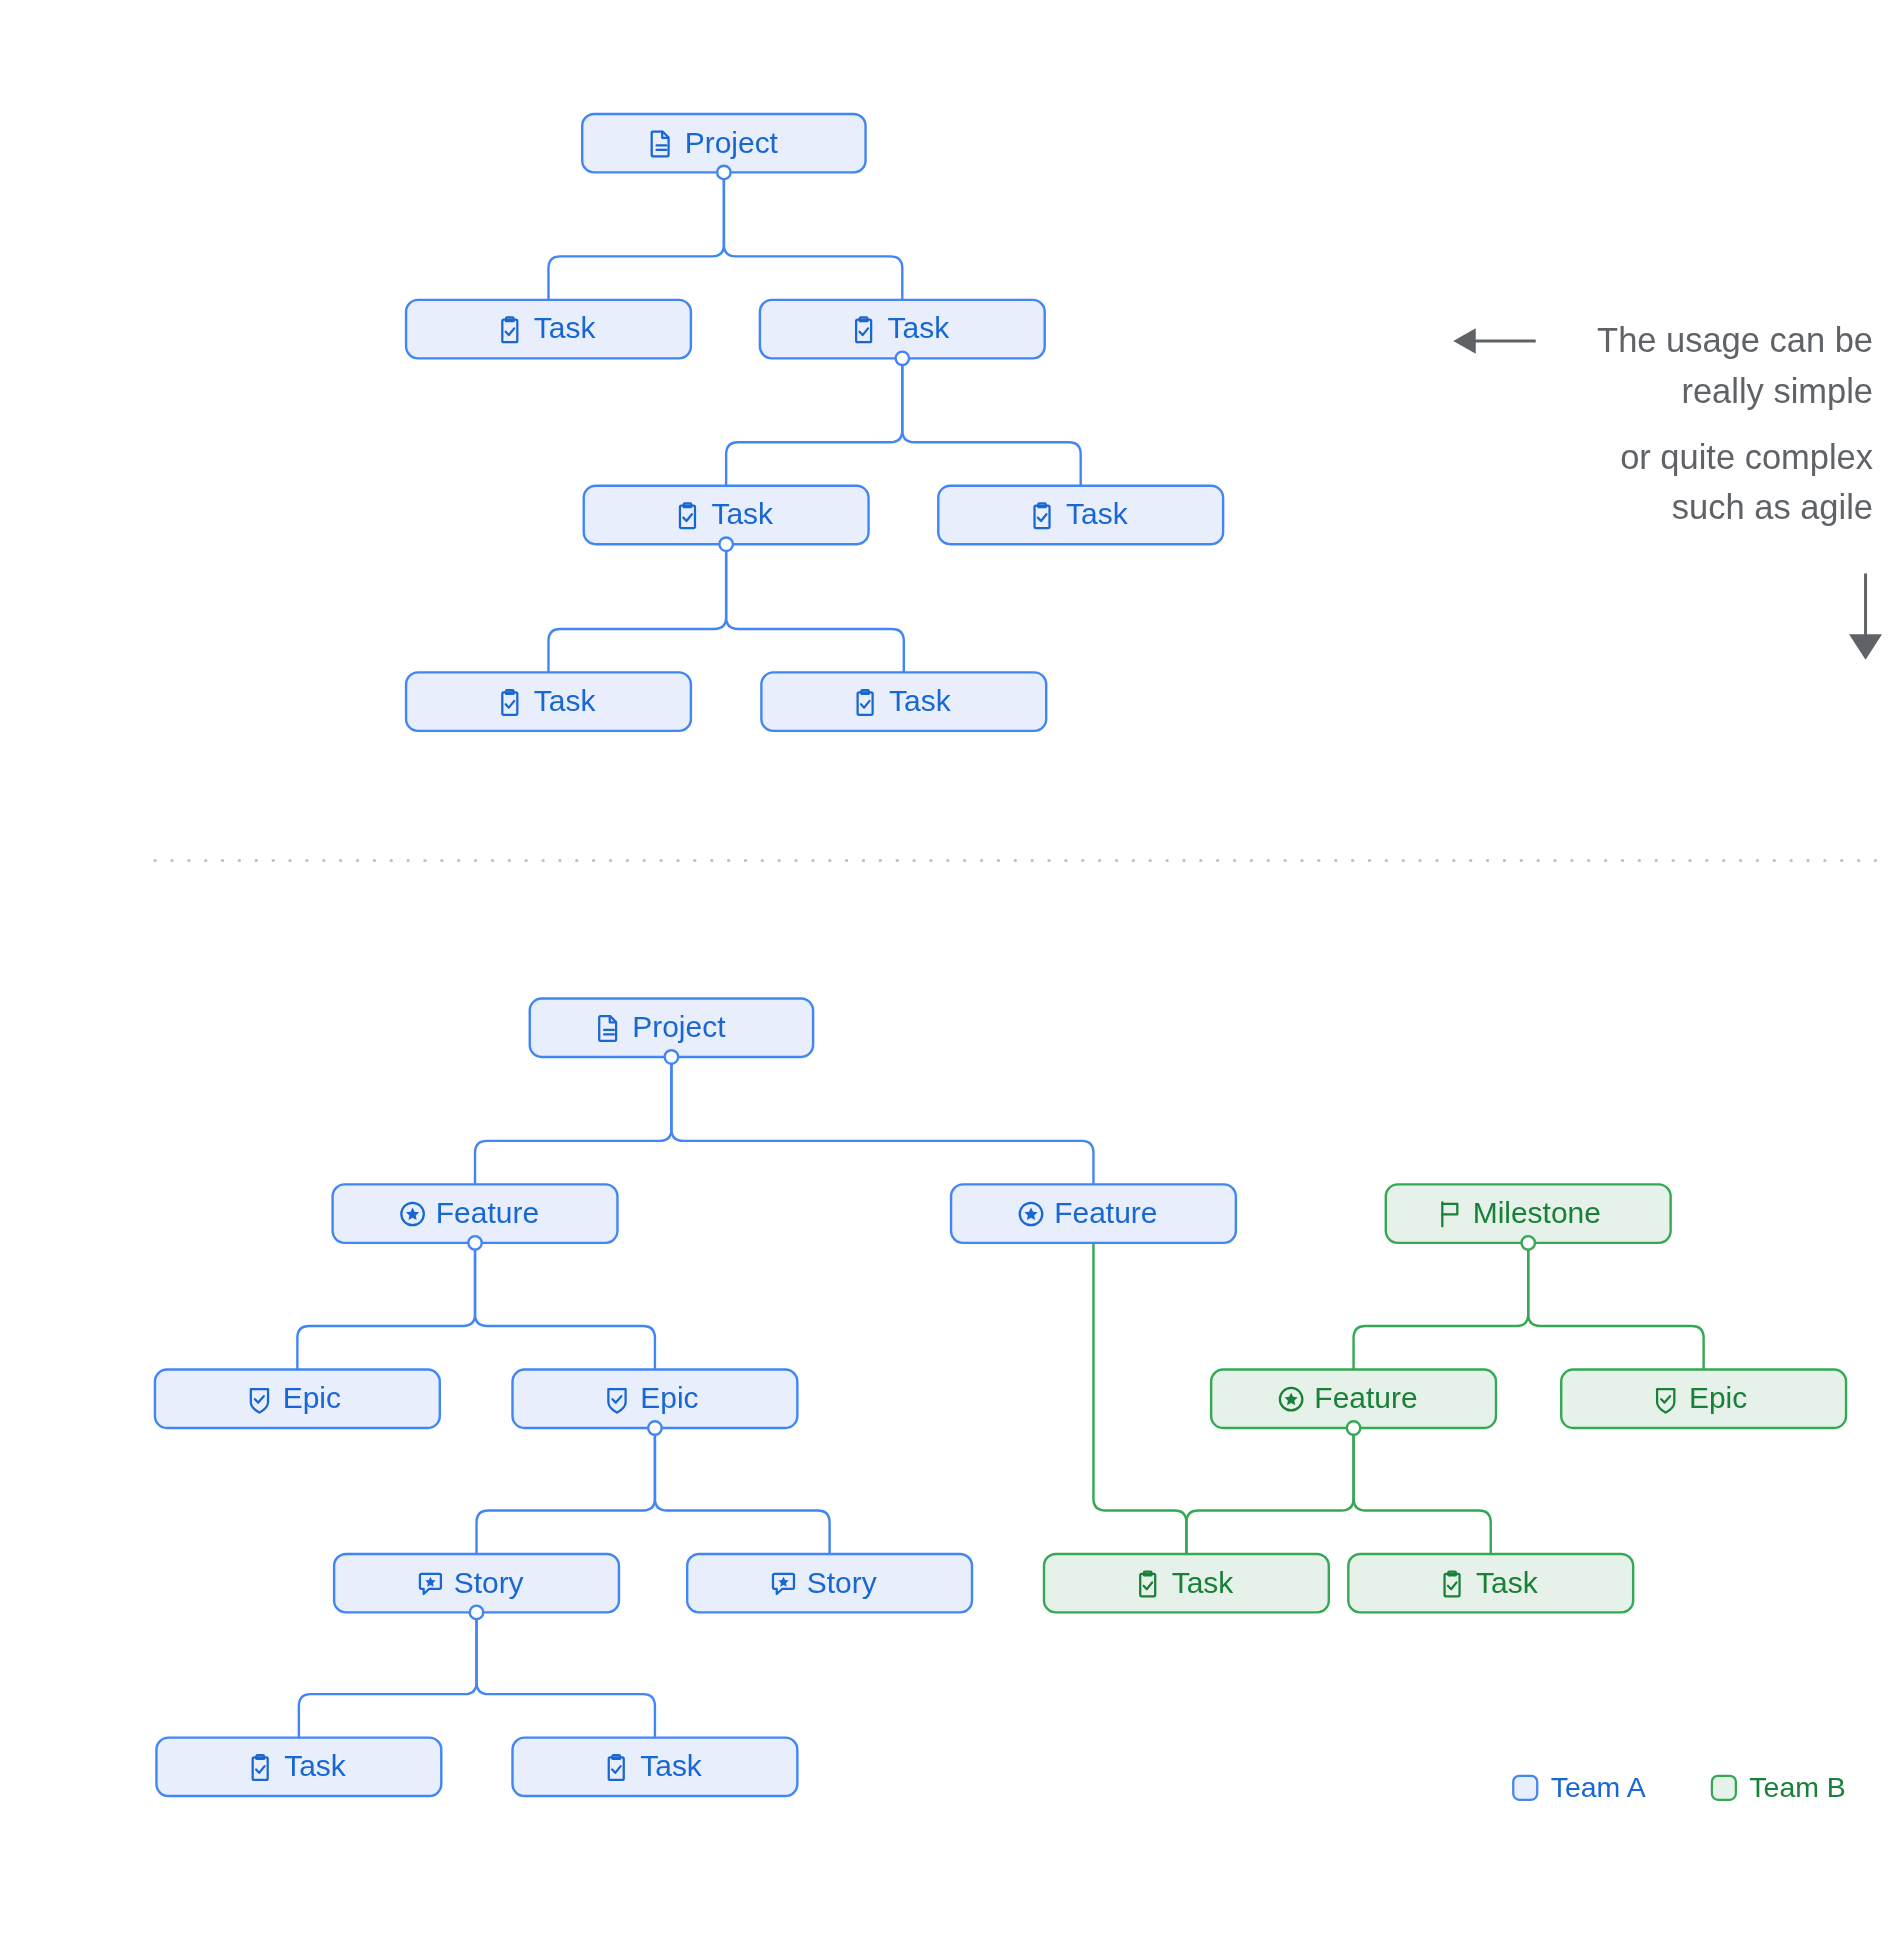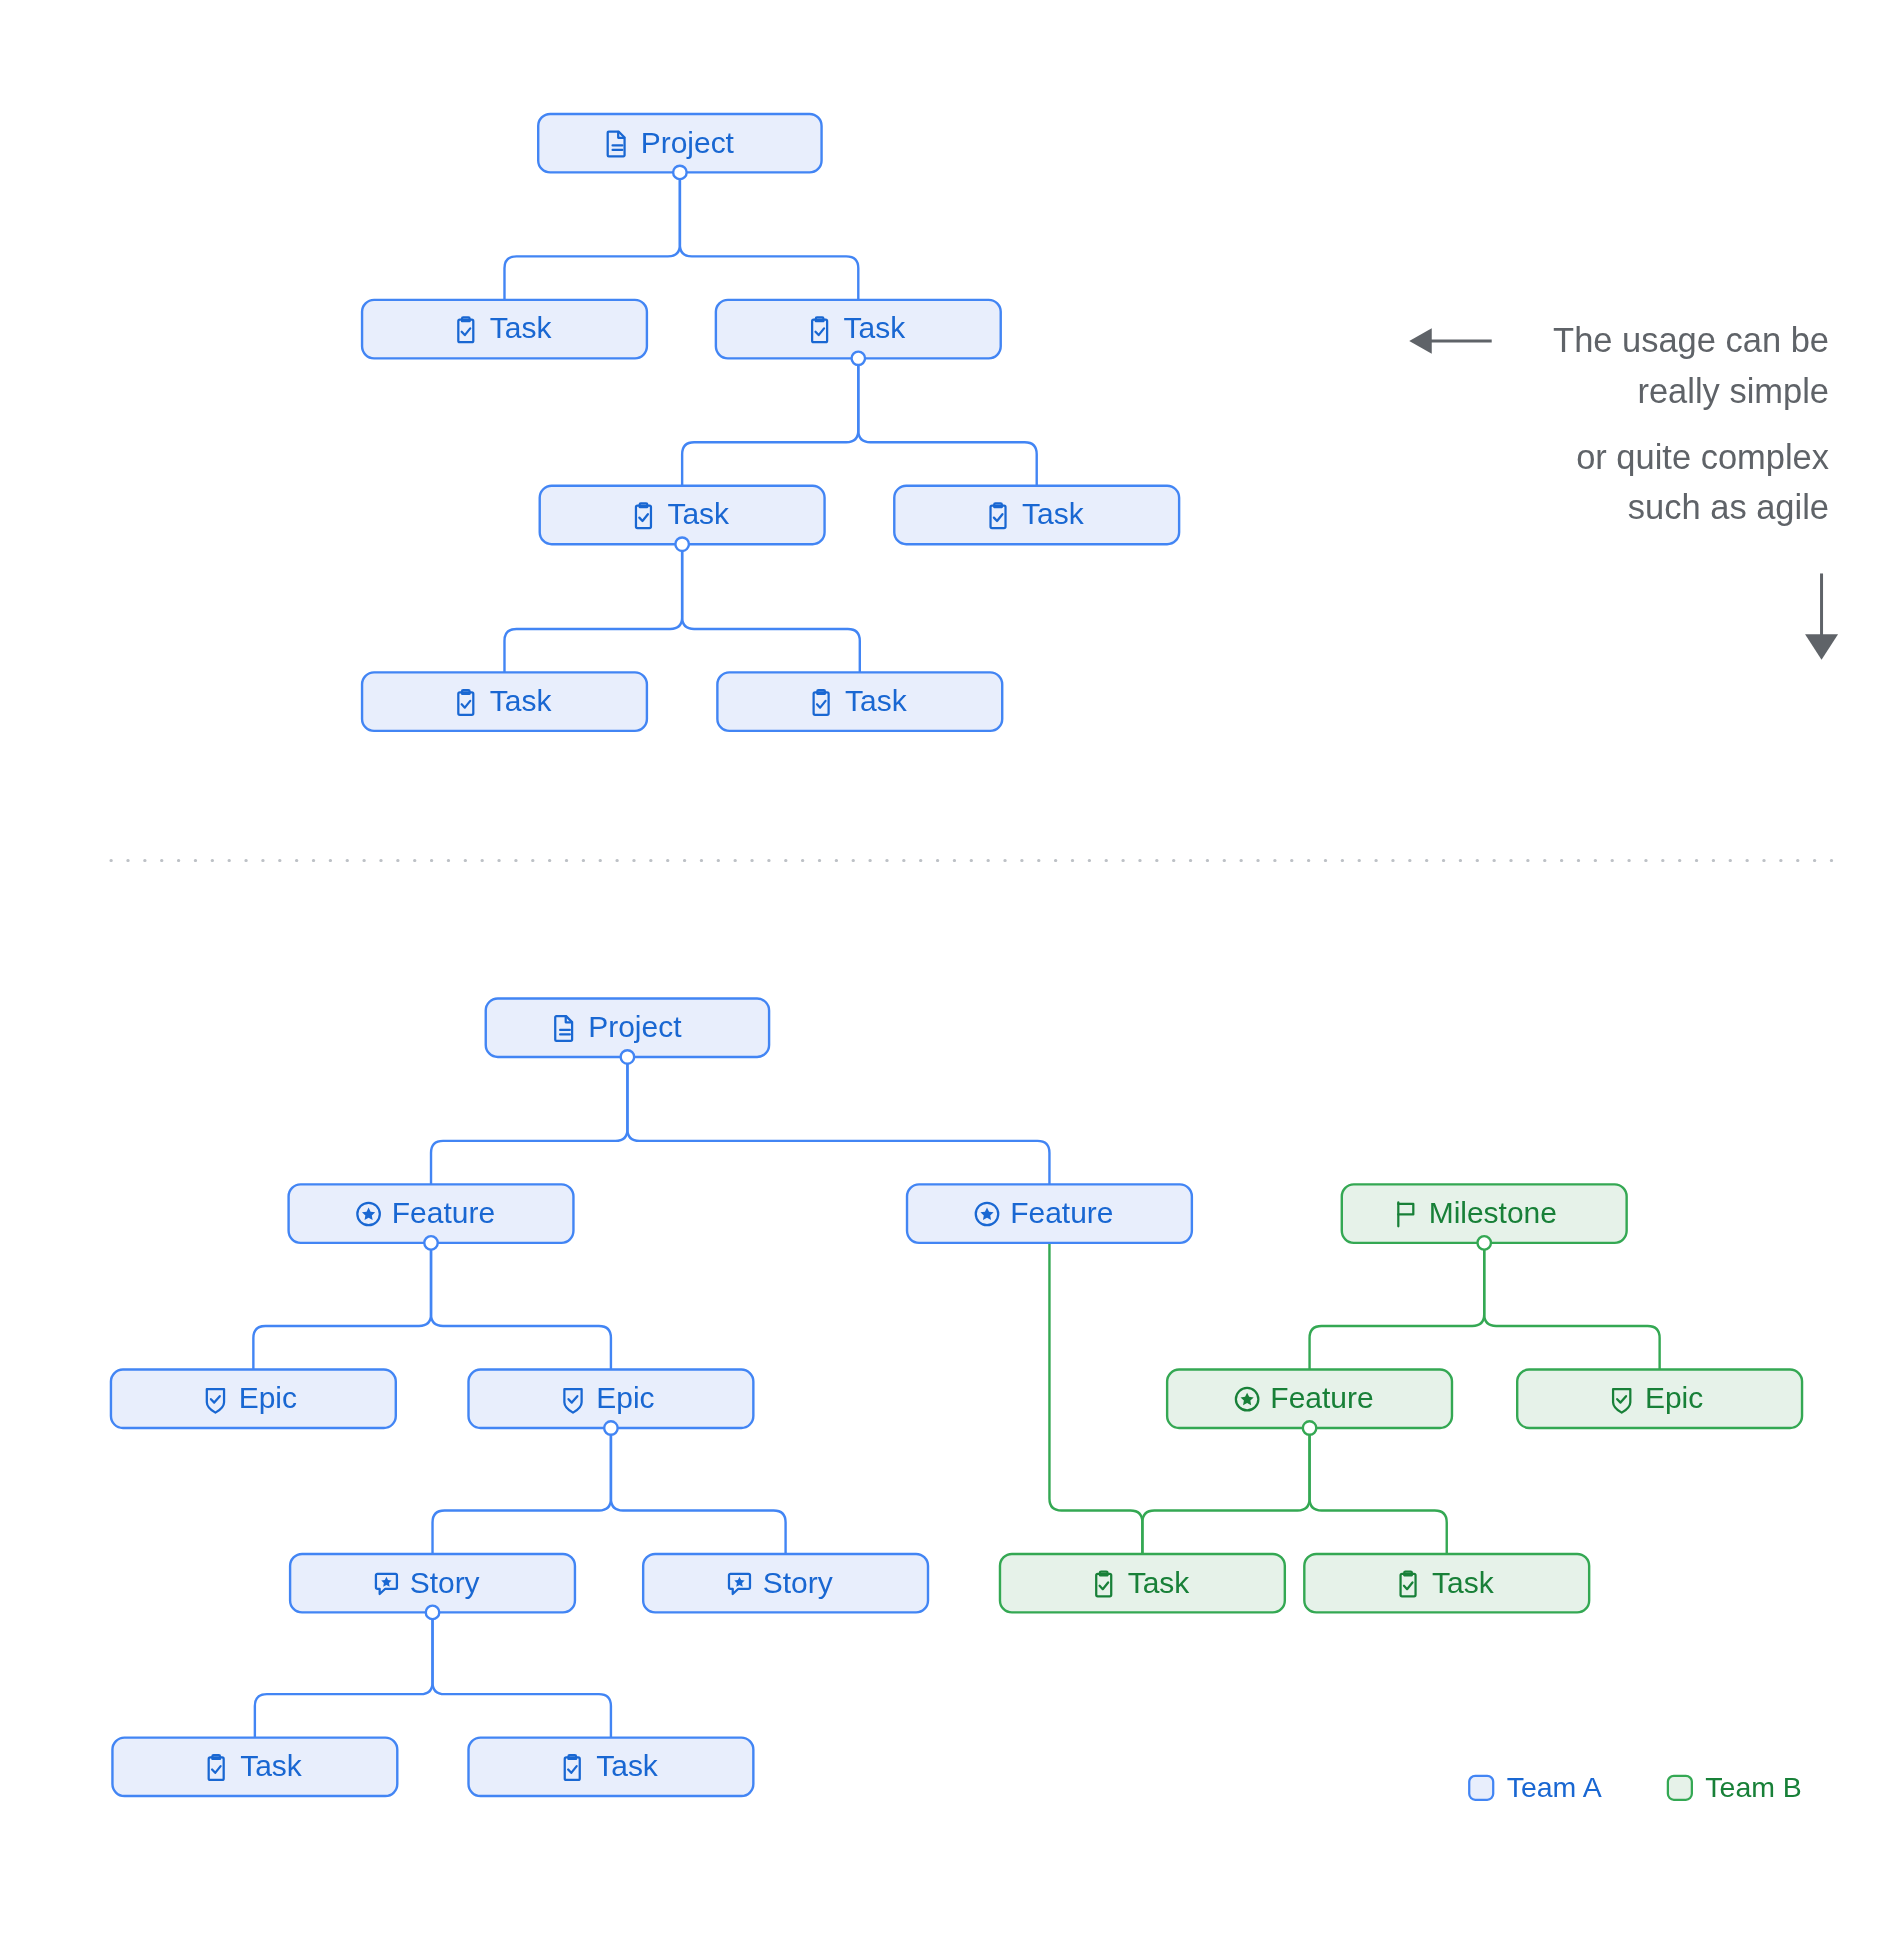--- a/index.html
+++ b/index.html
@@ -4,21 +4,21 @@
 <title>Work Breakdown Diagram</title>
 <style>
   html,body{margin:0;padding:0;}
   body{
     width:1898px;height:1955px;
     background:#ffffff;
     font-family:"Liberation Sans","DejaVu Sans",sans-serif;
     overflow:hidden;
     position:relative;
   }
-  #stage{position:absolute;inset:0;width:1598px;height:1955px;}
+  #stage{position:absolute;inset:0;width:1598px;height:1955px;margin-left:44px;}
   svg#canvas{position:absolute;left:0;top:0;width:1898px;height:1955px;display:block;}
 
   .node-box{stroke-width:3.2;}
   .node-label{font-family:"Liberation Sans","DejaVu Sans",sans-serif;font-size:40px;font-weight:400;dominant-baseline:middle;}
   .link{fill:none;stroke-width:3.2;stroke-linecap:butt;stroke-linejoin:round;}
   .port{stroke-width:3.2;fill:#ffffff;}
   .icon-stroke{fill:none;stroke-width:3.0;stroke-linejoin:round;stroke-linecap:round;}
   .icon-fill{stroke:none;}
 
   .divider{stroke-width:4;stroke-dasharray:0.5 22;stroke-linecap:round;}

